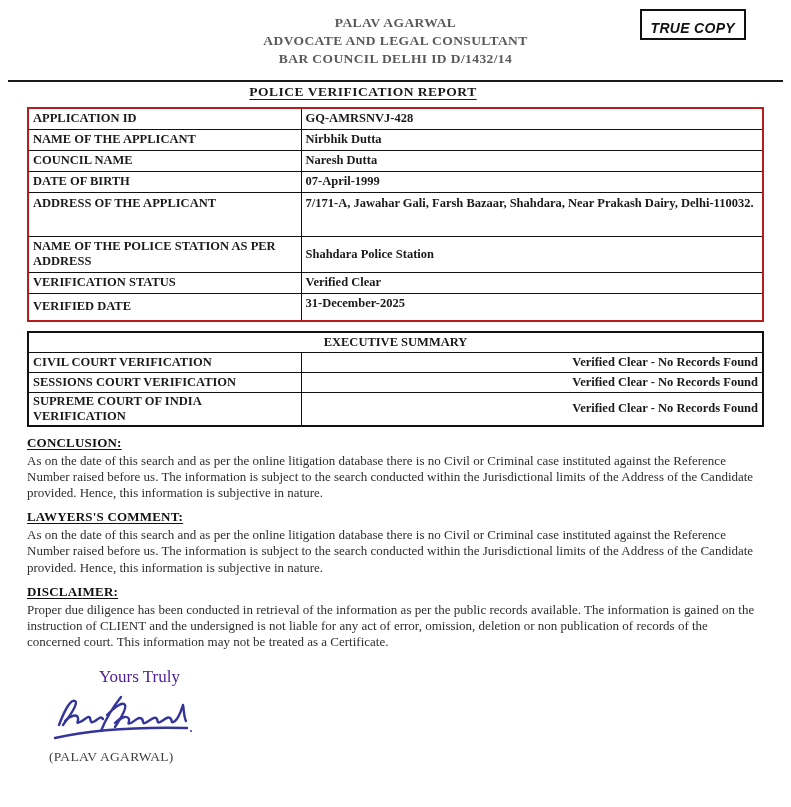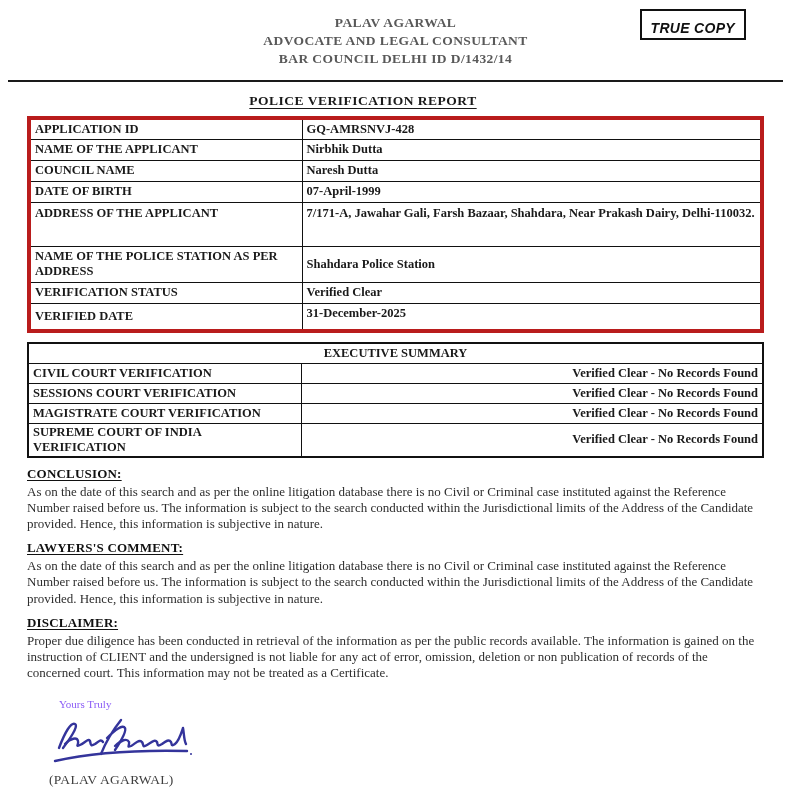--- a/index.html
+++ b/index.html
@@ -24,32 +24,32 @@
     font-family: "Liberation Sans", sans-serif;
     font-weight: bold; font-style: italic; font-size: 14px; color: #111;
     letter-spacing: 0.3px;
   }
   .rule {
     border: none; border-top: 2.5px solid #1a1a1a;
     margin: 12px 8px 0 8px;
   }
 
   
-  .doc-title { text-align: center; margin-top: 9px; margin-right: 55px; }
+  .doc-title { text-align: center; margin-right: 55px; }
   .doc-title span {
     font-weight: bold; font-size: 13.5px; letter-spacing: 0.5px;
     text-decoration: underline; text-underline-offset: 3px;
     padding-right: 10px;
   }
 
   .content { margin: 0 27px; }
 
   
   table { border-collapse: collapse; width: 100%; table-layout: fixed; }
-  .info-table { margin-top: 7px; border: 4px solid #b91c1c; }
+  .info-table { margin-top: 7px; border: 2px solid #b91c1c; }
   .info-table td {
     border: 1.5px solid #111; font-weight: bold; font-size: 12.5px;
     padding: 1px 4px; vertical-align: middle;
   }
   .info-table col.c1 { width: 273px; }
   .info-table tr:nth-child(-n+4) td { height: 21px; }
   .info-table tr:nth-child(5) td { height: 44px; vertical-align: top; padding-top: 3px; }
   .info-table tr:nth-child(6) td { height: 36px; }
   .info-table tr:nth-child(7) td { height: 21px; }
   .info-table tr:nth-child(8) td { height: 28px; }
@@ -72,21 +72,21 @@
   .section h3 {
     font-size: 13px; font-weight: bold; color: #111;
     text-decoration: underline; text-underline-offset: 2px;
     margin-bottom: 2px; letter-spacing: 0.2px;
   }
   .section p {
     font-size: 13px; color: #2e2e2e; line-height: 16.2px; text-align: left;
   }
 
   
-  .salutation { margin: 17px 0 0 32px; font-size: 11px; color: #8b5cf6; }
+  .salutation { margin: 17px 0 0 72px; font-size: 17px; color: #4c1d95; }
   .signature { margin: 4px 0 0 18px; }
   .signatory { margin: 0 0 0 22px; font-size: 13.5px; color: #3f3f3f; letter-spacing: 0.3px; }
 </style>
 </head>
 <body>
 
 <div class="page">
 
   <div class="letterhead">
     <div>PALAV AGARWAL</div>
@@ -156,24 +156,20 @@
       </tr>
       <tr>
         <td class="lbl">CIVIL COURT VERIFICATION</td>
         <td class="val">Verified Clear - No Records Found</td>
       </tr>
       <tr>
         <td class="lbl">SESSIONS COURT VERIFICATION</td>
         <td class="val">Verified Clear - No Records Found</td>
       </tr>
       <tr>
-        <td class="lbl">MAGISTRATE COURT VERIFICATION</td>
-        <td class="val">Verified Clear - No Records Found</td>
-      </tr>
-      <tr>
         <td class="lbl">SUPREME COURT OF INDIA VERIFICATION</td>
         <td class="val">Verified Clear - No Records Found</td>
       </tr>
     </tbody>
       </table>
 
     <div class="section">
       <h3>CONCLUSION:</h3>
       <p>As on the date of this search and as per the online litigation database there is no Civil or Criminal case instituted against the Reference Number raised before us. The information is subject to the search conducted within the Jurisdictional limits of the Address of the Candidate provided. Hence, this information is subjective in nature.</p>
     </div>

